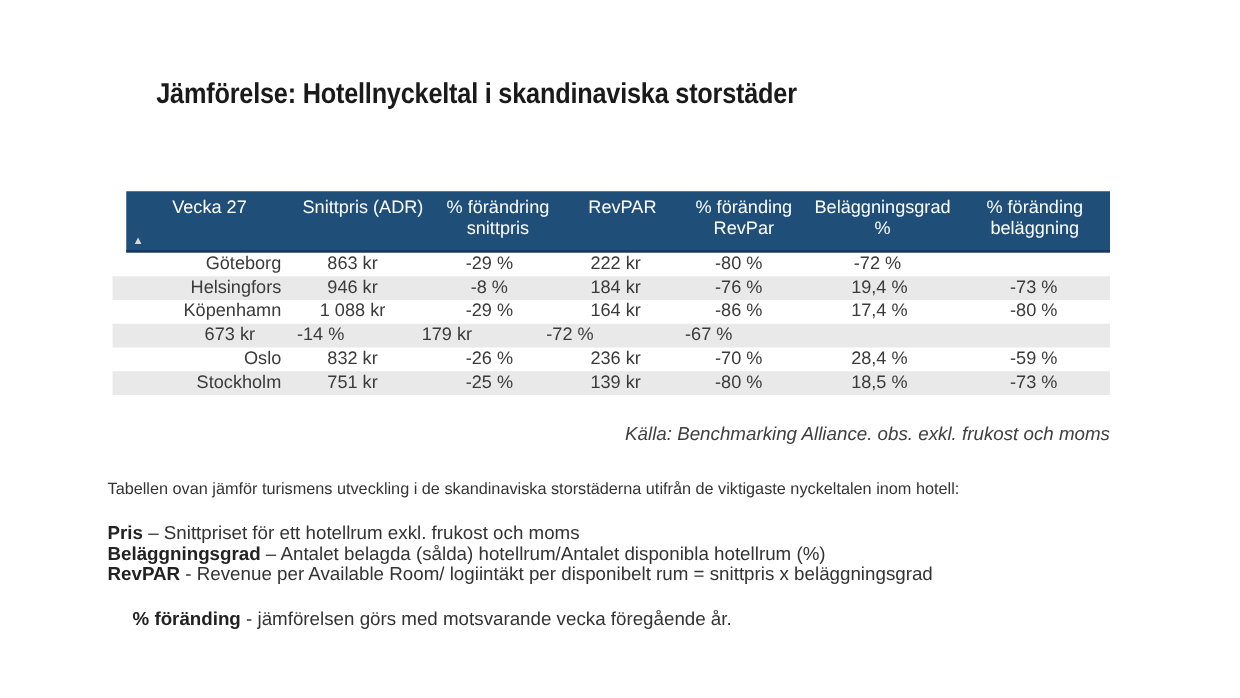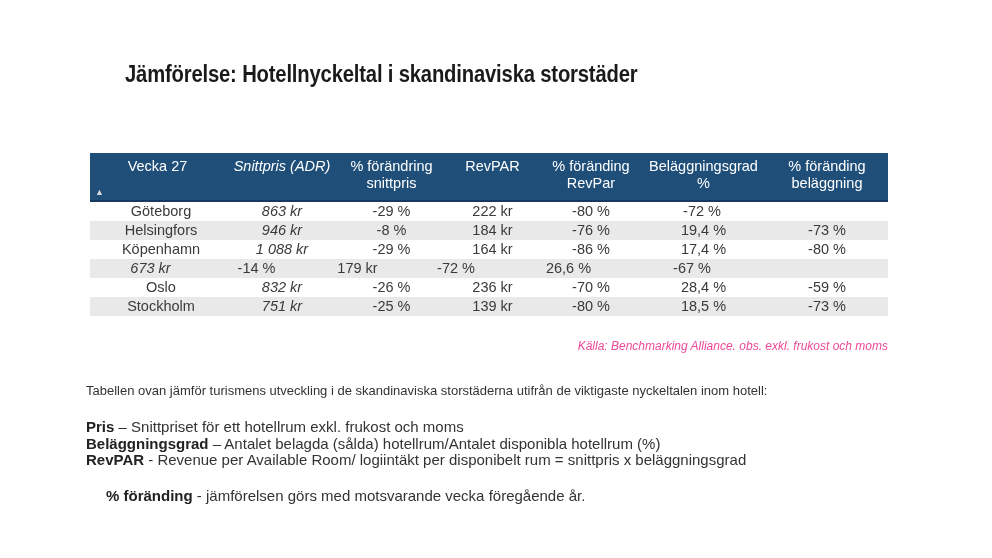--- a/index.html
+++ b/index.html
@@ -16,41 +16,41 @@
   .page-title{
     position:absolute;left:125px;top:61px;
     font-size:23px;font-weight:bold;color:#1a1a1a;
     white-space:nowrap;transform:scaleX(0.88);transform-origin:left center;
     letter-spacing:-0.2px;
   }
 
   .kpi-table{position:absolute;left:90px;top:153px;width:798px;font-size:14.5px;}
   .thead{
     position:relative;display:flex;height:49px;background:var(--header-bg);
-    color:var(--header-text);border-bottom:2px solid var(--header-border);
+    color:var(--header-text);border-bottom:2px solid var(--header-border);margin-left:11px;
   }
   .th{
     padding-top:5px;text-align:center;white-space:pre-line;line-height:17px;
     cursor:pointer;
   }
   .sort-icon{
     position:absolute;left:5px;bottom:3px;font-size:9px;color:#D9D9D9;
     line-height:9px;cursor:pointer;
   }
   .tr{display:flex;height:19px;line-height:19px;color:#3a3a3a;}
   .tr:nth-child(even){background:var(--stripe);}
   .td{text-align:center;overflow:hidden;white-space:nowrap;}
-  .td:first-child{text-align:center;padding-left:7px;}
+  .td:first-child{text-align:right;padding-left:7px;}
   
-  .c0{width:135px;} .c1{width:114px;font-style:italic;} .c2{width:105px;} .c3{width:97px;}
+  .c0{width:135px;} .c1{width:114px;} .c2{width:105px;} .c3{width:97px;}
   .c4{width:100px;} .c5{width:125px;} .c6{width:122px;}
 
   .source-note{
     position:absolute;left:90px;top:339px;width:798px;text-align:right;
-    font-size:12px;font-style:italic;color:#ec4899;
+    font-size:15px;font-style:italic;color:#404040;
   }
 
   .intro{
     position:absolute;left:86px;top:383px;width:900px;
     font-size:13px;color:#333;
   }
   .definitions{
     position:absolute;left:86px;top:419px;width:860px;
     font-size:15px;line-height:16.5px;color:#333;
   }
@@ -107,21 +107,20 @@
         <div class="td c3">164 kr</div>
         <div class="td c4">-86 %</div>
         <div class="td c5">17,4 %</div>
         <div class="td c6">-80 %</div>
       </div>
       <div class="tr">
         <div class="td c1">673 kr</div>
         <div class="td c2">-14 %</div>
         <div class="td c3">179 kr</div>
         <div class="td c4">-72 %</div>
-        <div class="td c5">26,6 %</div>
         <div class="td c6">-67 %</div>
       </div>
       <div class="tr">
         <div class="td c0">Oslo</div>
         <div class="td c1">832 kr</div>
         <div class="td c2">-26 %</div>
         <div class="td c3">236 kr</div>
         <div class="td c4">-70 %</div>
         <div class="td c5">28,4 %</div>
         <div class="td c6">-59 %</div>

